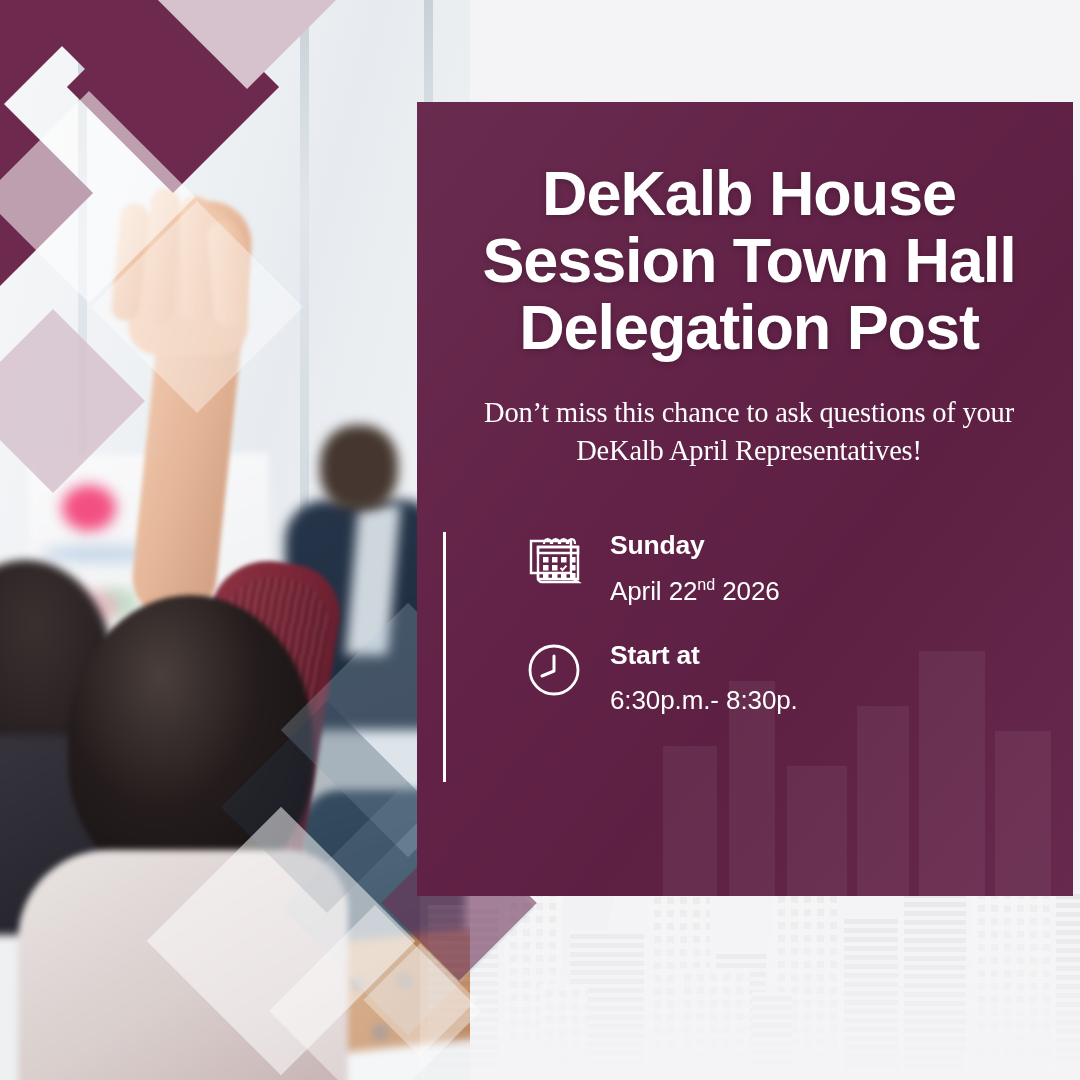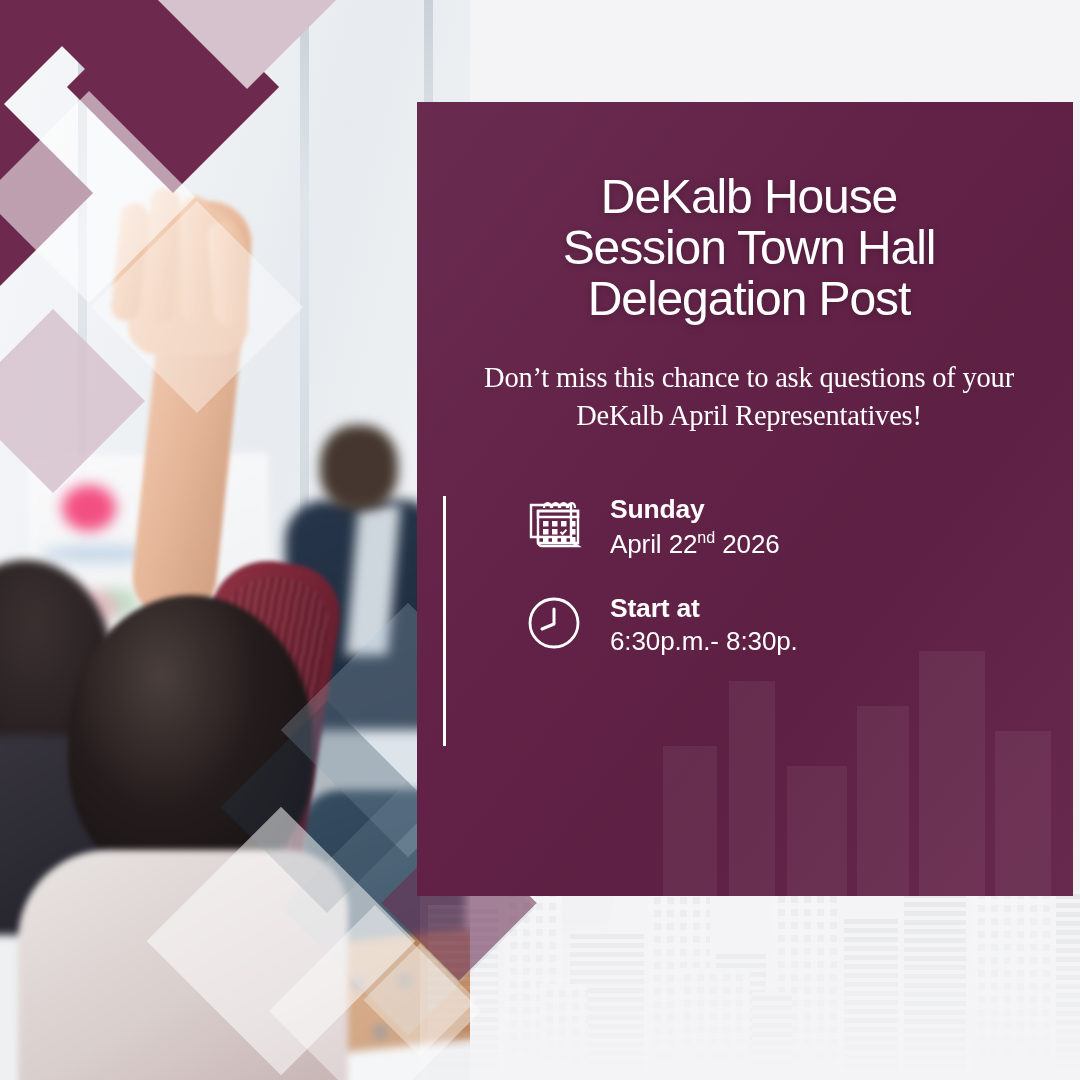--- a/index.html
+++ b/index.html
@@ -84,36 +84,36 @@
   .panel:before{content:"";position:absolute;inset:0;
     background:linear-gradient(128deg,rgba(255,255,255,.045) 0%,rgba(255,255,255,0) 42%,
                rgba(0,0,0,.05) 62%,rgba(255,255,255,.03) 100%);}
   .panel-city{position:absolute;right:0;bottom:0;width:430px;height:330px;opacity:.055;overflow:hidden;}
   .panel-city .pb{position:absolute;bottom:0;background:#fff;
     background-image:repeating-linear-gradient(180deg,rgba(255,255,255,.9) 0 5px,transparent 5px 11px),
                      repeating-linear-gradient(90deg,rgba(255,255,255,.9) 0 5px,transparent 5px 11px);}
 
   
   .content{position:relative;z-index:3;padding:58px 18px 0 26px;}
-  .title{color:#fff;font-weight:normal;text-align:center;font-size:48px;line-height:1.06;
-    letter-spacing:-1.1px;margin:12px 8px;text-shadow:0 2px 7px rgba(0,0,0,.22);}
+  .title{color:#fff;font-weight:bold;text-align:center;font-size:63px;line-height:1.06;
+    letter-spacing:-1.1px;margin:0 8px;text-shadow:0 2px 7px rgba(0,0,0,.22);}
   .title .ln{display:block;white-space:nowrap;}
   .subtitle{color:#fff;text-align:center;font-size:28.5px;line-height:1.33;margin:34px 22px 0 22px;
     letter-spacing:-.2px;}
   .subtitle .ln{display:block;font-family:Liberation Serif, serif;}
 
   .details{position:relative;margin-top:56px;padding-left:77px;}
   .vline{position:absolute;left:0px;top:6px;width:3px;height:250px;background:#fff;}
   .row{display:flex;align-items:flex-start;margin-bottom:29px;}
   .row:last-child{margin-bottom:0;}
   .ic{flex:0 0 68px;width:68px;height:68px;display:flex;align-items:center;justify-content:center;
      margin-right:22px;}
   .txt{padding-top:4px;}
   .hd{color:#fff;font-weight:bold;font-size:26.5px;line-height:1.18;letter-spacing:-.2px;}
-  .sub{color:#fff;font-size:26px;line-height:1.2;letter-spacing:-.1px;margin-top:2px;}
+  .sub{color:#fff;font-size:26px;line-height:1.2;letter-spacing:-.1px;margin-top:14px;}
   .sub sup{font-size:.62em;vertical-align:super;}
 </style>
 </head>
 <body>
 
 <div id="stage">
 
   <div class="photo">
     <div class="p-wall"></div>
     <div class="p-mull a"></div>

